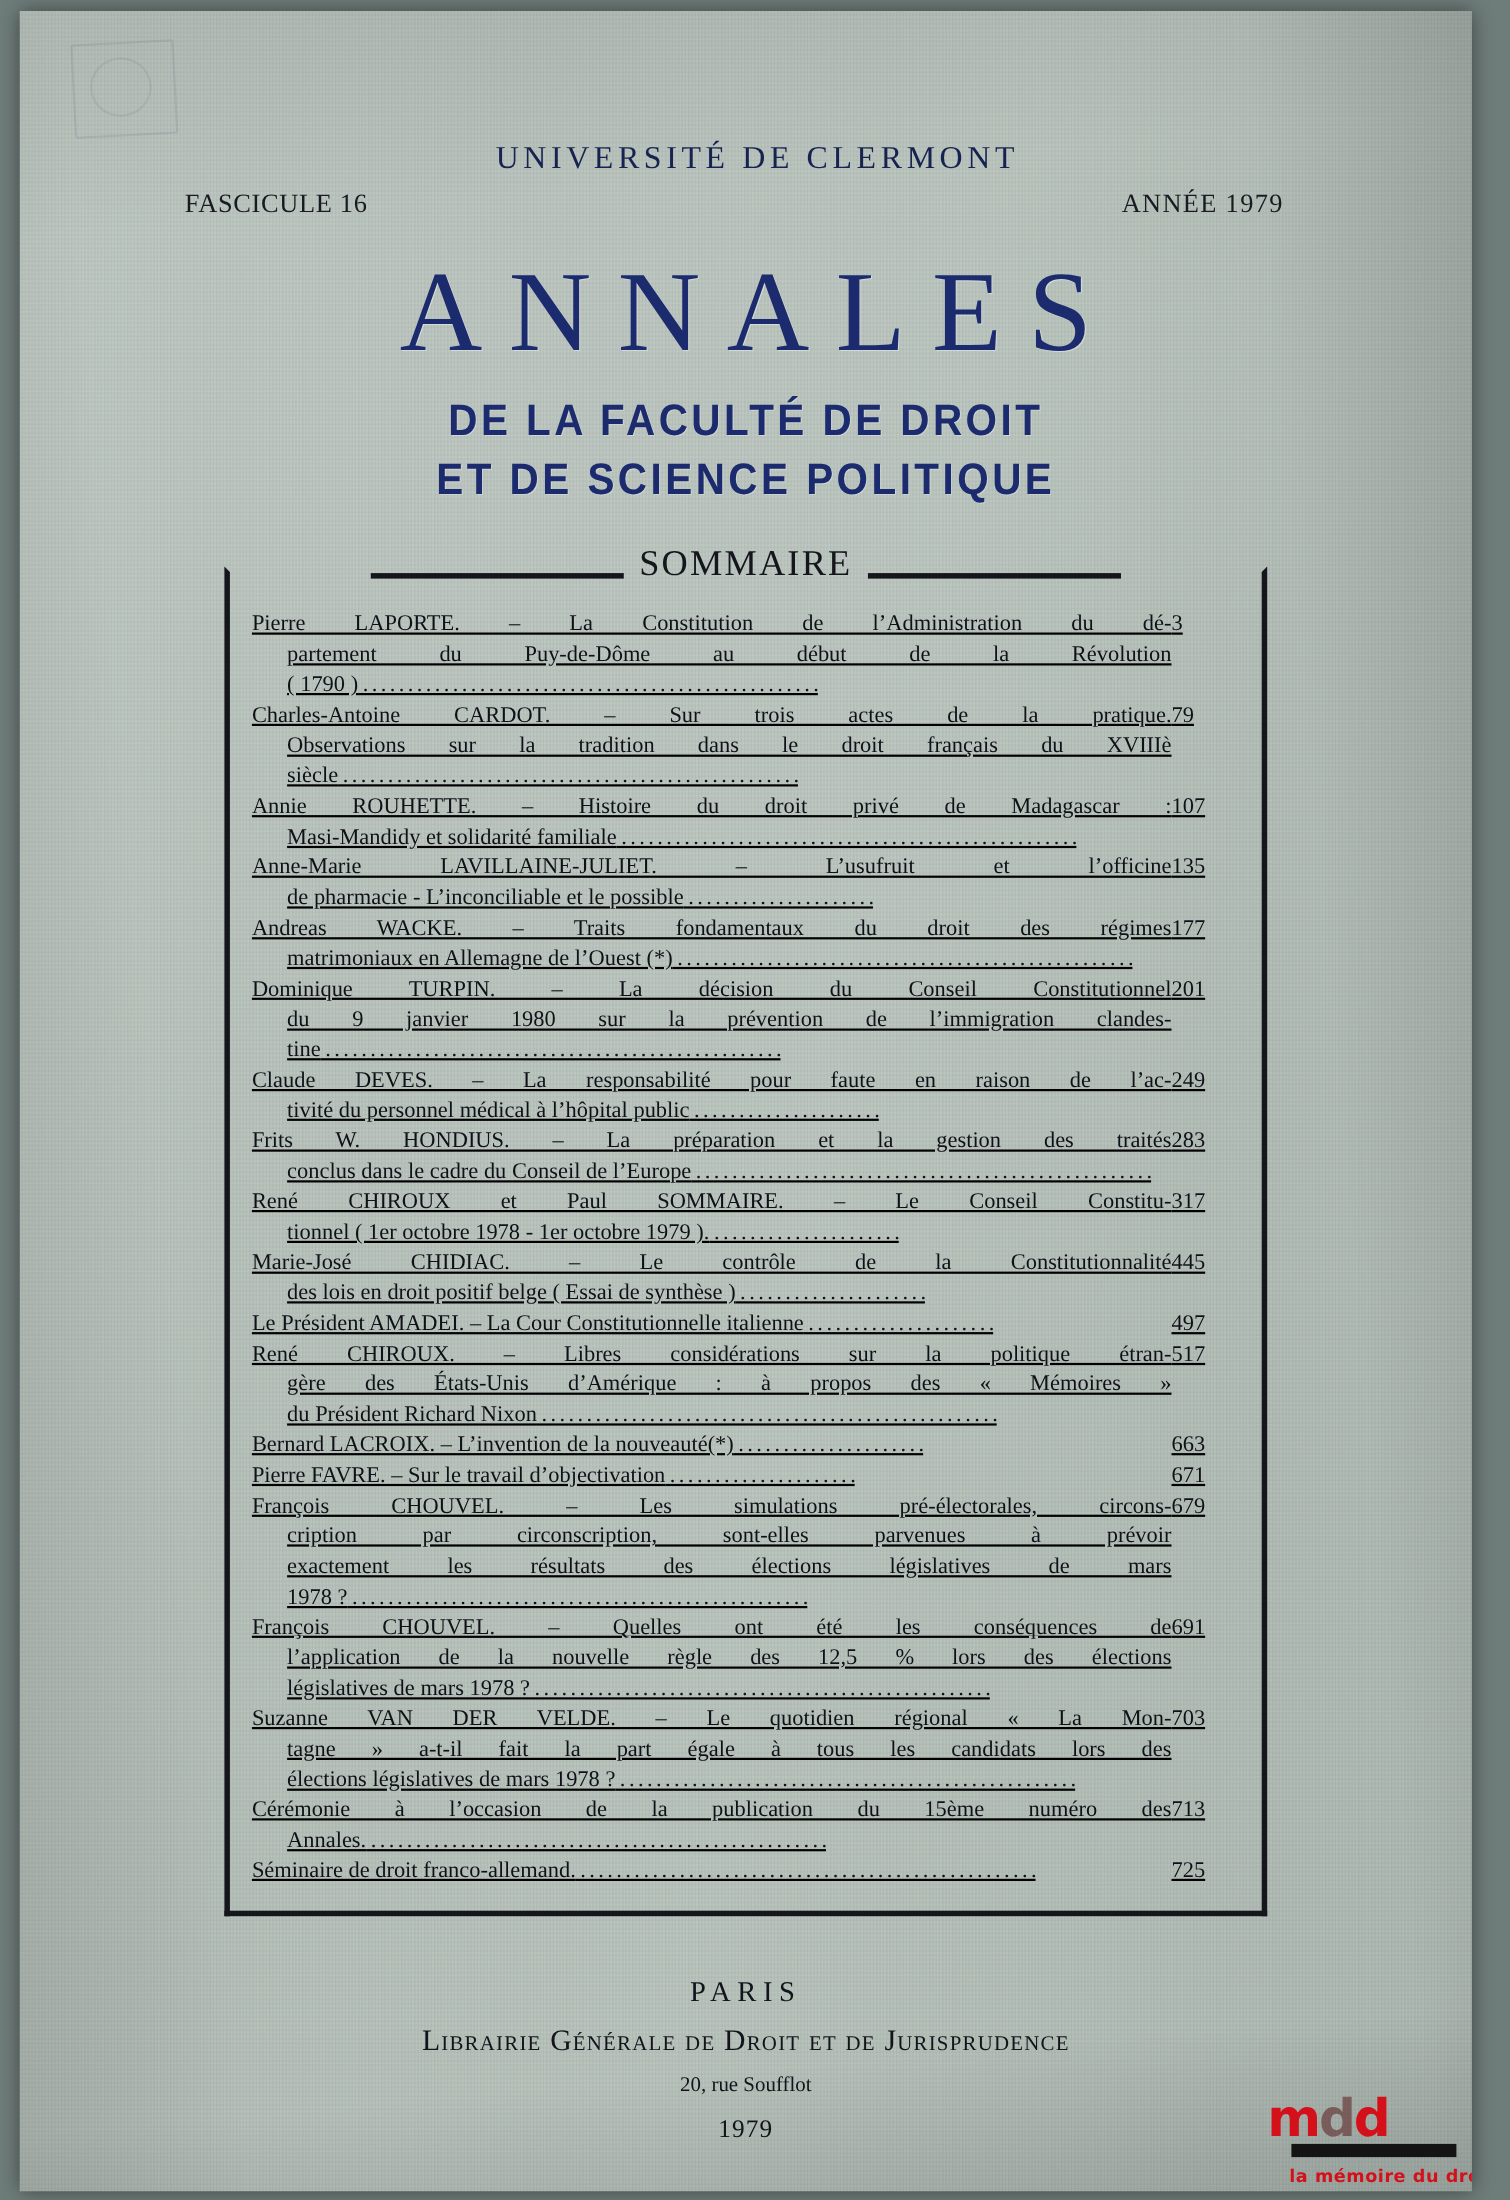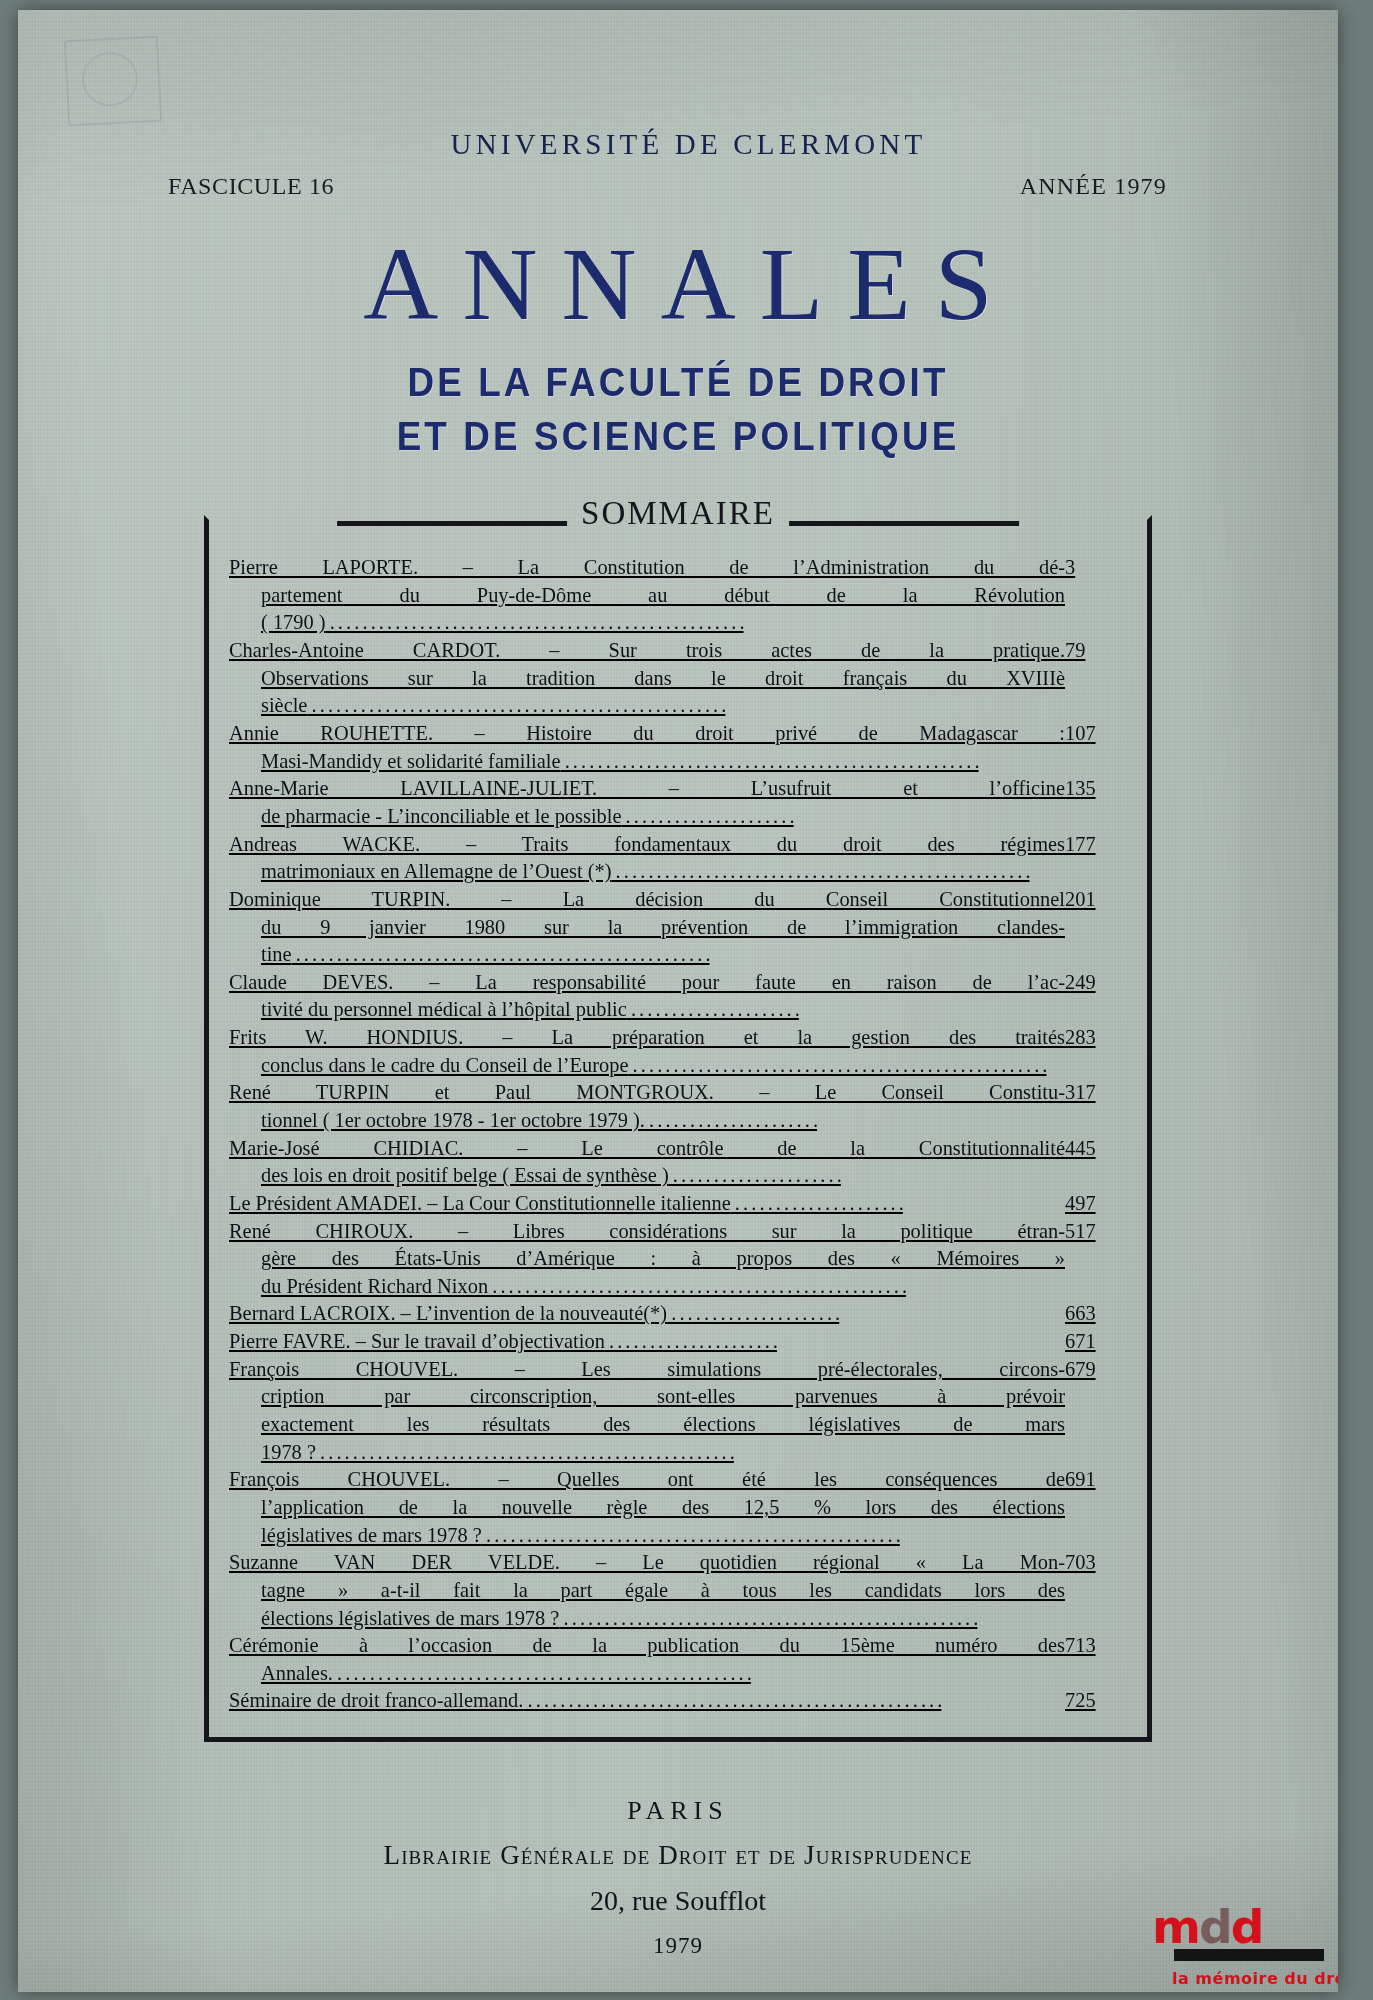--- a/index.html
+++ b/index.html
@@ -214,21 +214,21 @@
     font-variant: small-caps;
   }
   .f-publisher {
     margin-top: 14px;
     font-size: 27px;
     font-variant: small-caps;
     letter-spacing: 1.1px;
   }
   .f-address {
     margin-top: 14px;
-    font-size: 28px;
+    font-size: 19px;
   }
   .f-year {
     margin-top: 16px;
     font-size: 23px;
     letter-spacing: 1px;
   }
 
   
   .mdd {
     position: absolute;
@@ -347,21 +347,21 @@
               </tr>
               <tr>
                 <td class="entry">
                   <p class="just">Frits W. HONDIUS. – La préparation et la gestion des traités</p>
                   <p class="lead">conclus dans le cadre du Conseil de l’Europe</p>
                 </td>
                 <td class="page">283</td>
               </tr>
               <tr>
                 <td class="entry">
-                  <p class="just">René TURPIN et Paul MONTGROUX. – Le Conseil Constitu-</p>
+                  <p class="just">René CHIROUX et Paul SOMMAIRE. – Le Conseil Constitu-</p>
                   <p class="leadshort">tionnel ( 1er octobre 1978 - 1er octobre 1979 ).</p>
                 </td>
                 <td class="page">317</td>
               </tr>
               <tr>
                 <td class="entry">
                   <p class="just">Marie-José CHIDIAC. – Le contrôle de la Constitutionnalité</p>
                   <p class="leadshort">des lois en droit positif belge ( Essai de synthèse )</p>
                 </td>
                 <td class="page">445</td>

